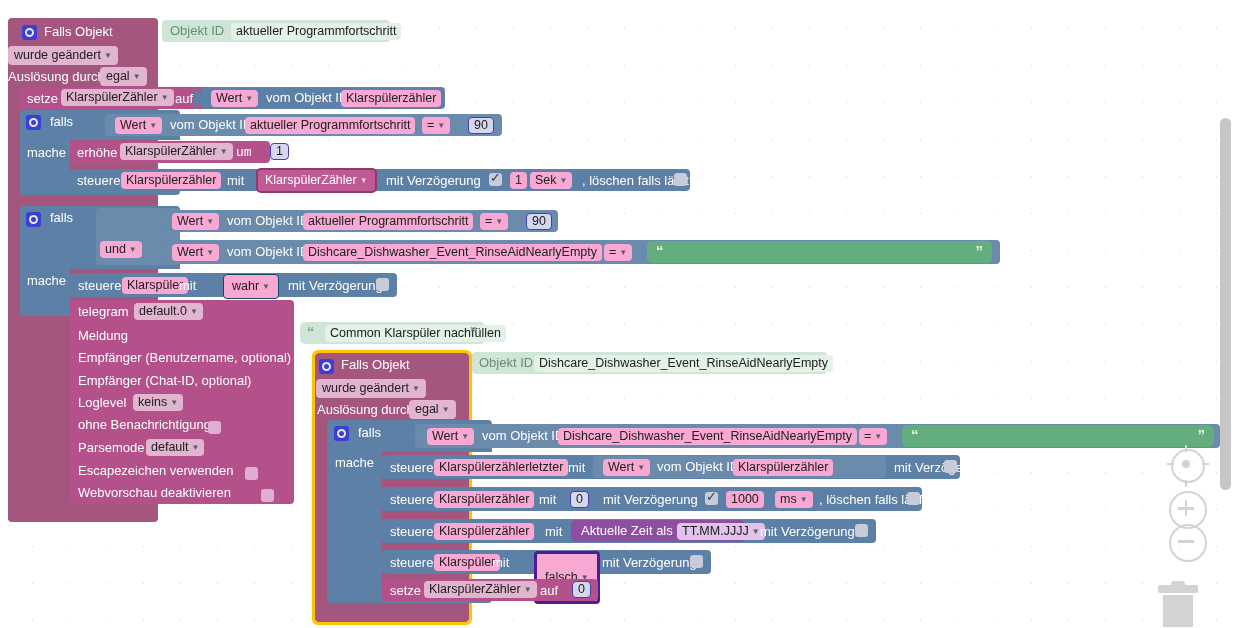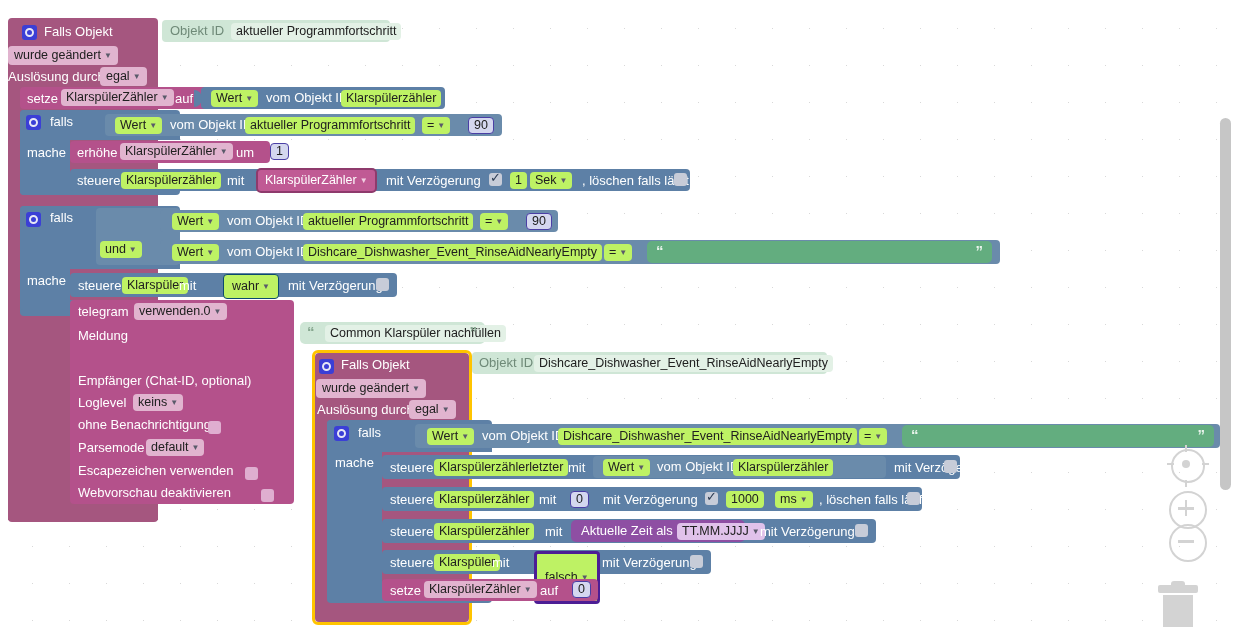--- a/index.html
+++ b/index.html
@@ -23,21 +23,21 @@
   .blk{position:absolute;box-sizing:border-box;}
   .rowtxt{color:#ffffff;font-size:13px;line-height:15px;white-space:nowrap;}
   .lbl{color:#ffffff;font-size:13px;white-space:nowrap;}
 
   
   .fld{
     display:inline-block;border-radius:4px;padding:1px 5px;
     font-size:12.5px;line-height:15px;color:#202020;white-space:nowrap;
     vertical-align:middle;
   }
-  .fld.light{background:#bef264;}
+  .fld.light{background:#f9a8d4;}
   .fld.pinkf{background:#e1b4cf;}
   .fld.greenf{background:#e3f1e6;}
   .fld.purplef{background:#e0c2ea;}
   .fld.numf{background:#d4d7ef;border:1px solid #4a3fa5;border-radius:4px;padding:0 5px;}
   .caret{font-size:8px;color:#5a5a6a;margin-left:3px;vertical-align:middle;}
 
   .chk{
     display:inline-block;width:13px;height:13px;border-radius:3px;
     background:#c7ccd8;vertical-align:middle;position:relative;
   }
@@ -154,21 +154,21 @@
     </span>
     <span class="fld numf" style="position:absolute;left:363px;top:3px;">90</span>
   </div>
 
   
   <div class="blk c-pink" style="left:70px;top:141px;width:200px;height:22px;border-radius:4px;"></div>
   <div class="blk rowtxt" style="left:77px;top:145px;">erhöhe</div>
   <div class="blk fld pinkf" style="left:120px;top:143px;">
     <span>KlarspülerZähler</span><span class="caret">▼</span>
   </div>
-  <div class="blk rowtxt" style="left:236px;top:145px;">um</div>
+  <div class="blk rowtxt" style="left:236px;top:145px;font-family:Liberation Mono, monospace;">um</div>
   <div class="blk fld numf" style="left:270px;top:143px;">1</div>
 
   
   <div class="blk c-blue" style="left:70px;top:169px;width:620px;height:22px;border-radius:4px;">
     <span class="rowtxt" style="position:absolute;left:7px;top:4px;">steuere</span>
     <span class="fld light" style="position:absolute;left:51px;top:3px;">Klarspülerzähler</span>
     <span class="rowtxt" style="position:absolute;left:157px;top:4px;">mit</span>
     <span class="fld" style="position:absolute;left:186px;top:-1px;background:#c05a94;border:2px solid #8e3a6c;border-radius:5px;padding:3px 7px;color:#fff;">
       <span>KlarspülerZähler</span><span class="caret" style="color:#f0cde0;">▼</span>
     </span>
@@ -237,31 +237,32 @@
     </span>
     <span class="rowtxt" style="position:absolute;left:218px;top:5px;">mit Verzögerung</span>
     <span class="chk" style="position:absolute;left:306px;top:5px;"></span>
   </div>
 
   
   <div class="blk c-pink" style="left:70px;top:300px;width:224px;height:204px;border-radius:4px;"></div>
 
   <div class="blk rowtxt" style="left:78px;top:304px;">telegram</div>
   <div class="blk fld pinkf" style="left:134px;top:303px;">
-    <span>verwenden.0</span><span class="caret">▼</span>
+    <span>default.0</span><span class="caret">▼</span>
   </div>
 
   <div class="blk rowtxt" style="left:78px;top:328px;">Meldung</div>
   
   <div class="blk c-greenlt" style="left:300px;top:322px;width:185px;height:22px;border-radius:5px;">
     <span class="q" style="position:absolute;left:7px;top:1px;color:#86a68f;">“</span>
     <span class="fld greenf" style="position:absolute;left:25px;top:3px;">Common Klarspüler nachfüllen</span>
     <span class="q" style="position:absolute;right:8px;top:1px;color:#86a68f;">”</span>
   </div>
 
+  <div class="blk rowtxt" style="left:78px;top:350px;">Empfänger (Benutzername, optional)</div>
   <div class="blk rowtxt" style="left:78px;top:373px;">Empfänger (Chat-ID, optional)</div>
 
   <div class="blk rowtxt" style="left:78px;top:395px;">Loglevel</div>
   <div class="blk fld pinkf" style="left:133px;top:394px;">
     <span>keins</span><span class="caret">▼</span>
   </div>
 
   <div class="blk rowtxt" style="left:78px;top:417px;">ohne Benachrichtigung</div>
   <div class="blk chk pink" style="left:208px;top:418px;"></div>
 

